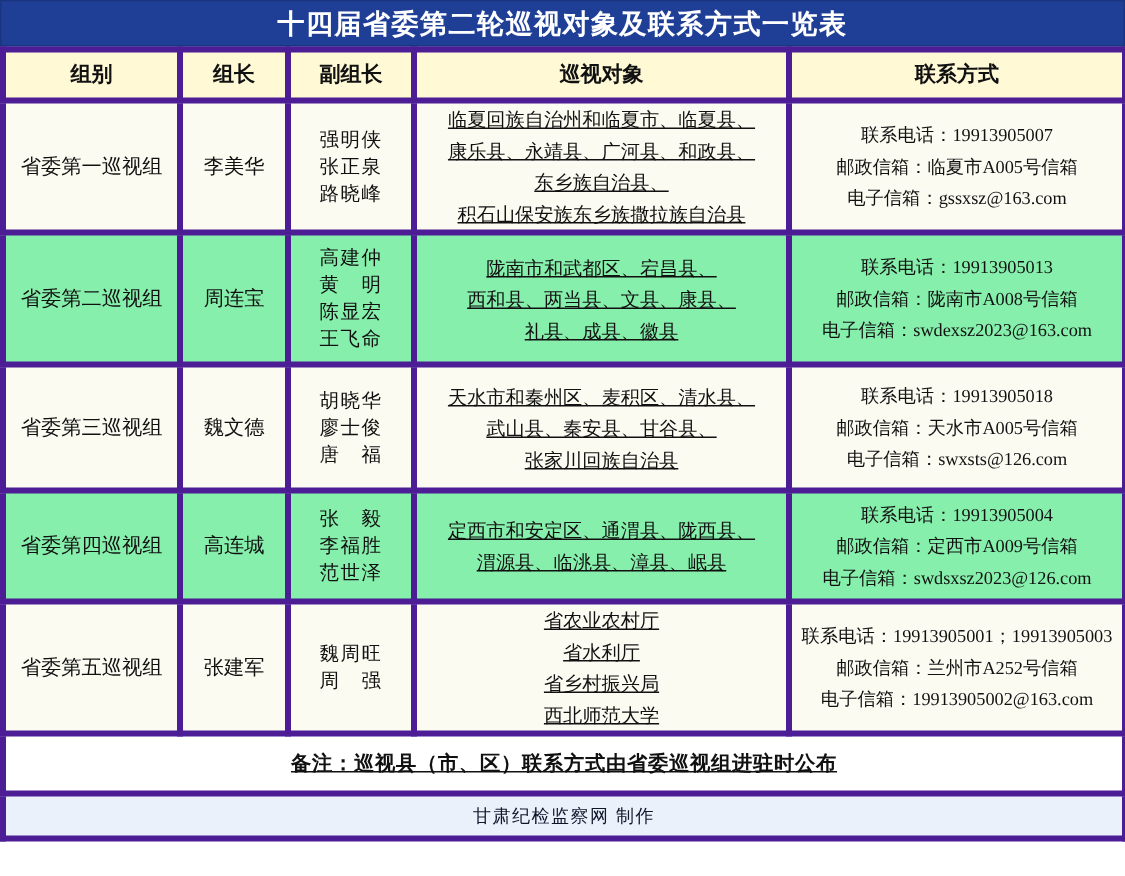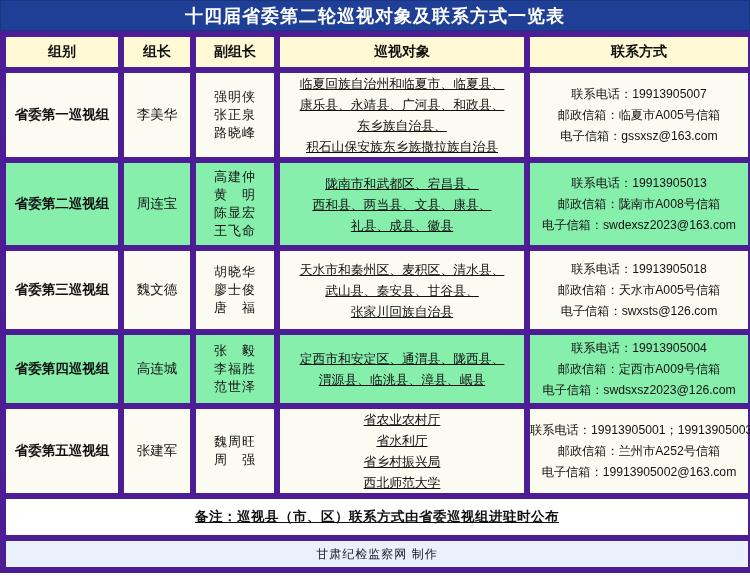--- a/index.html
+++ b/index.html
@@ -33,42 +33,42 @@
     box-sizing: border-box;
     border: 1px solid #1a3580;
   }
   table.main {
     border-collapse: collapse;
     width: 750px;
     table-layout: fixed;
     font-size: 12.5px;
   }
   table.main td, table.main th {
-    border: 6px solid #4c1d95;
+    border: 4px solid #4c1d95;
     padding: 0;
     vertical-align: middle;
     text-align: center;
   }
   thead th {
     background: #fff9d6;
     height: 30px;
     font-size: 14px;
     font-weight: bold;
     color: #111111;
   }
   tbody tr.even td {
     background: #fbfbf2;
   }
   tbody tr.odd td {
     background: #86efac;
   }
   td.group {
     font-size: 13.5px;
     color: #111111;
-    font-weight: bold;
+    font-weight: normal;
   }
   td.leader {
     font-size: 13.5px;
     color: #111111;
     margin-top: 12px;
   }
   td.deputy {
     font-size: 13px;
     color: #111111;
     line-height: 18px;
@@ -80,20 +80,21 @@
     line-height: 21px;
     padding: 6px 8px;
     text-decoration: underline;
   }
   td.contact {
     font-size: 12.2px;
     color: #111111;
     line-height: 21px;
     text-align: left;
     padding: 6px 10px;
+    font-family: Liberation Serif, serif;
   }
   .line {
     display: block;
     white-space: nowrap;
   }
   .note-row td {
     background: #ffffff;
     height: 36px;
     font-size: 13.5px;
     font-weight: bold;

